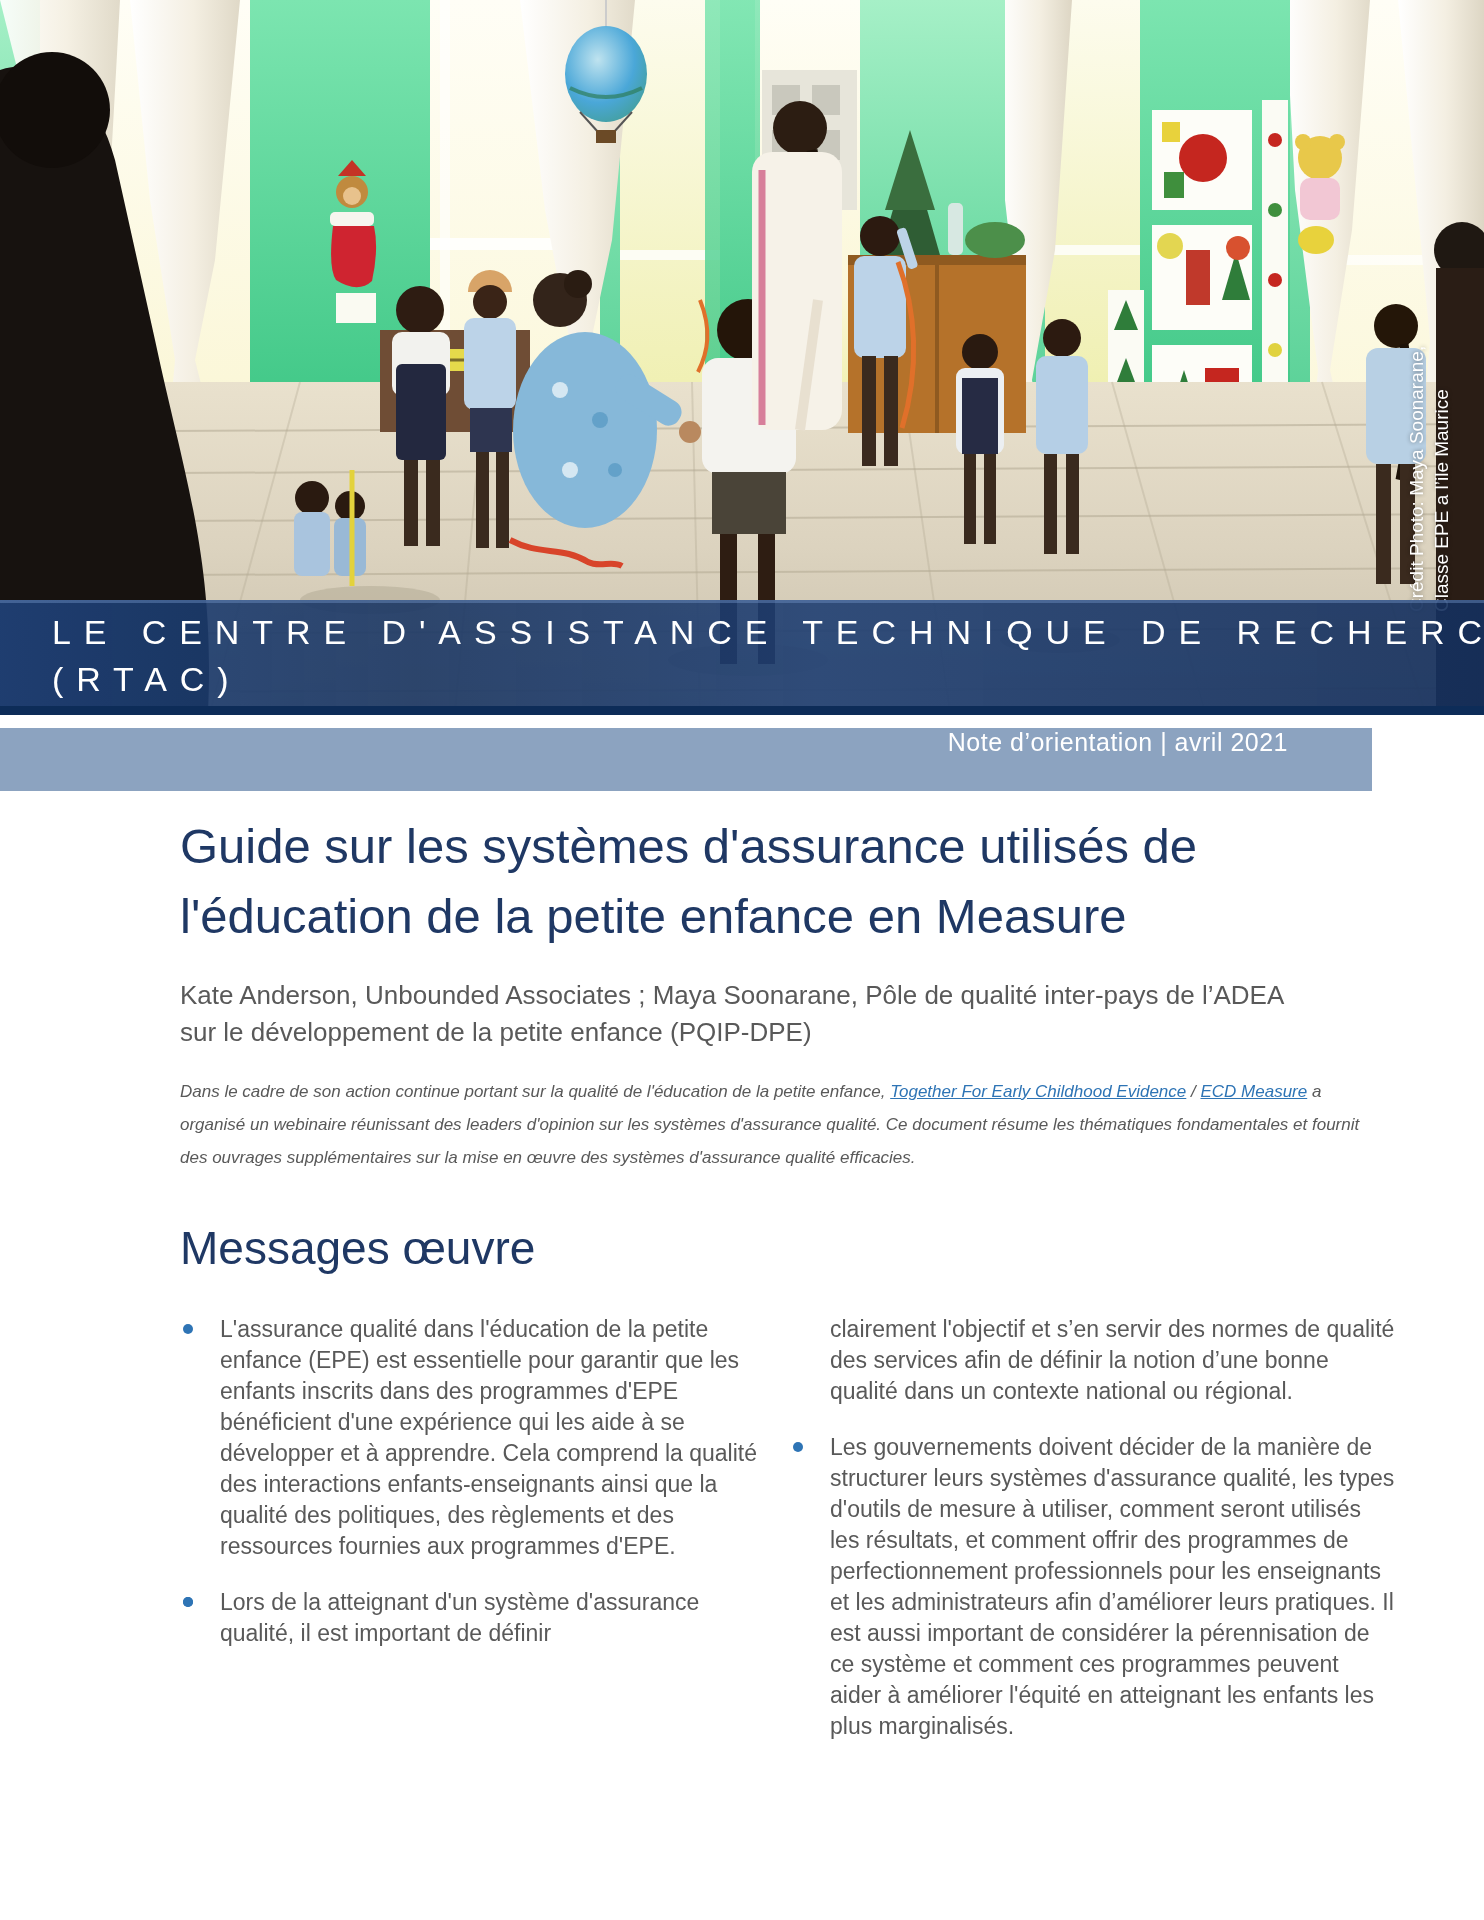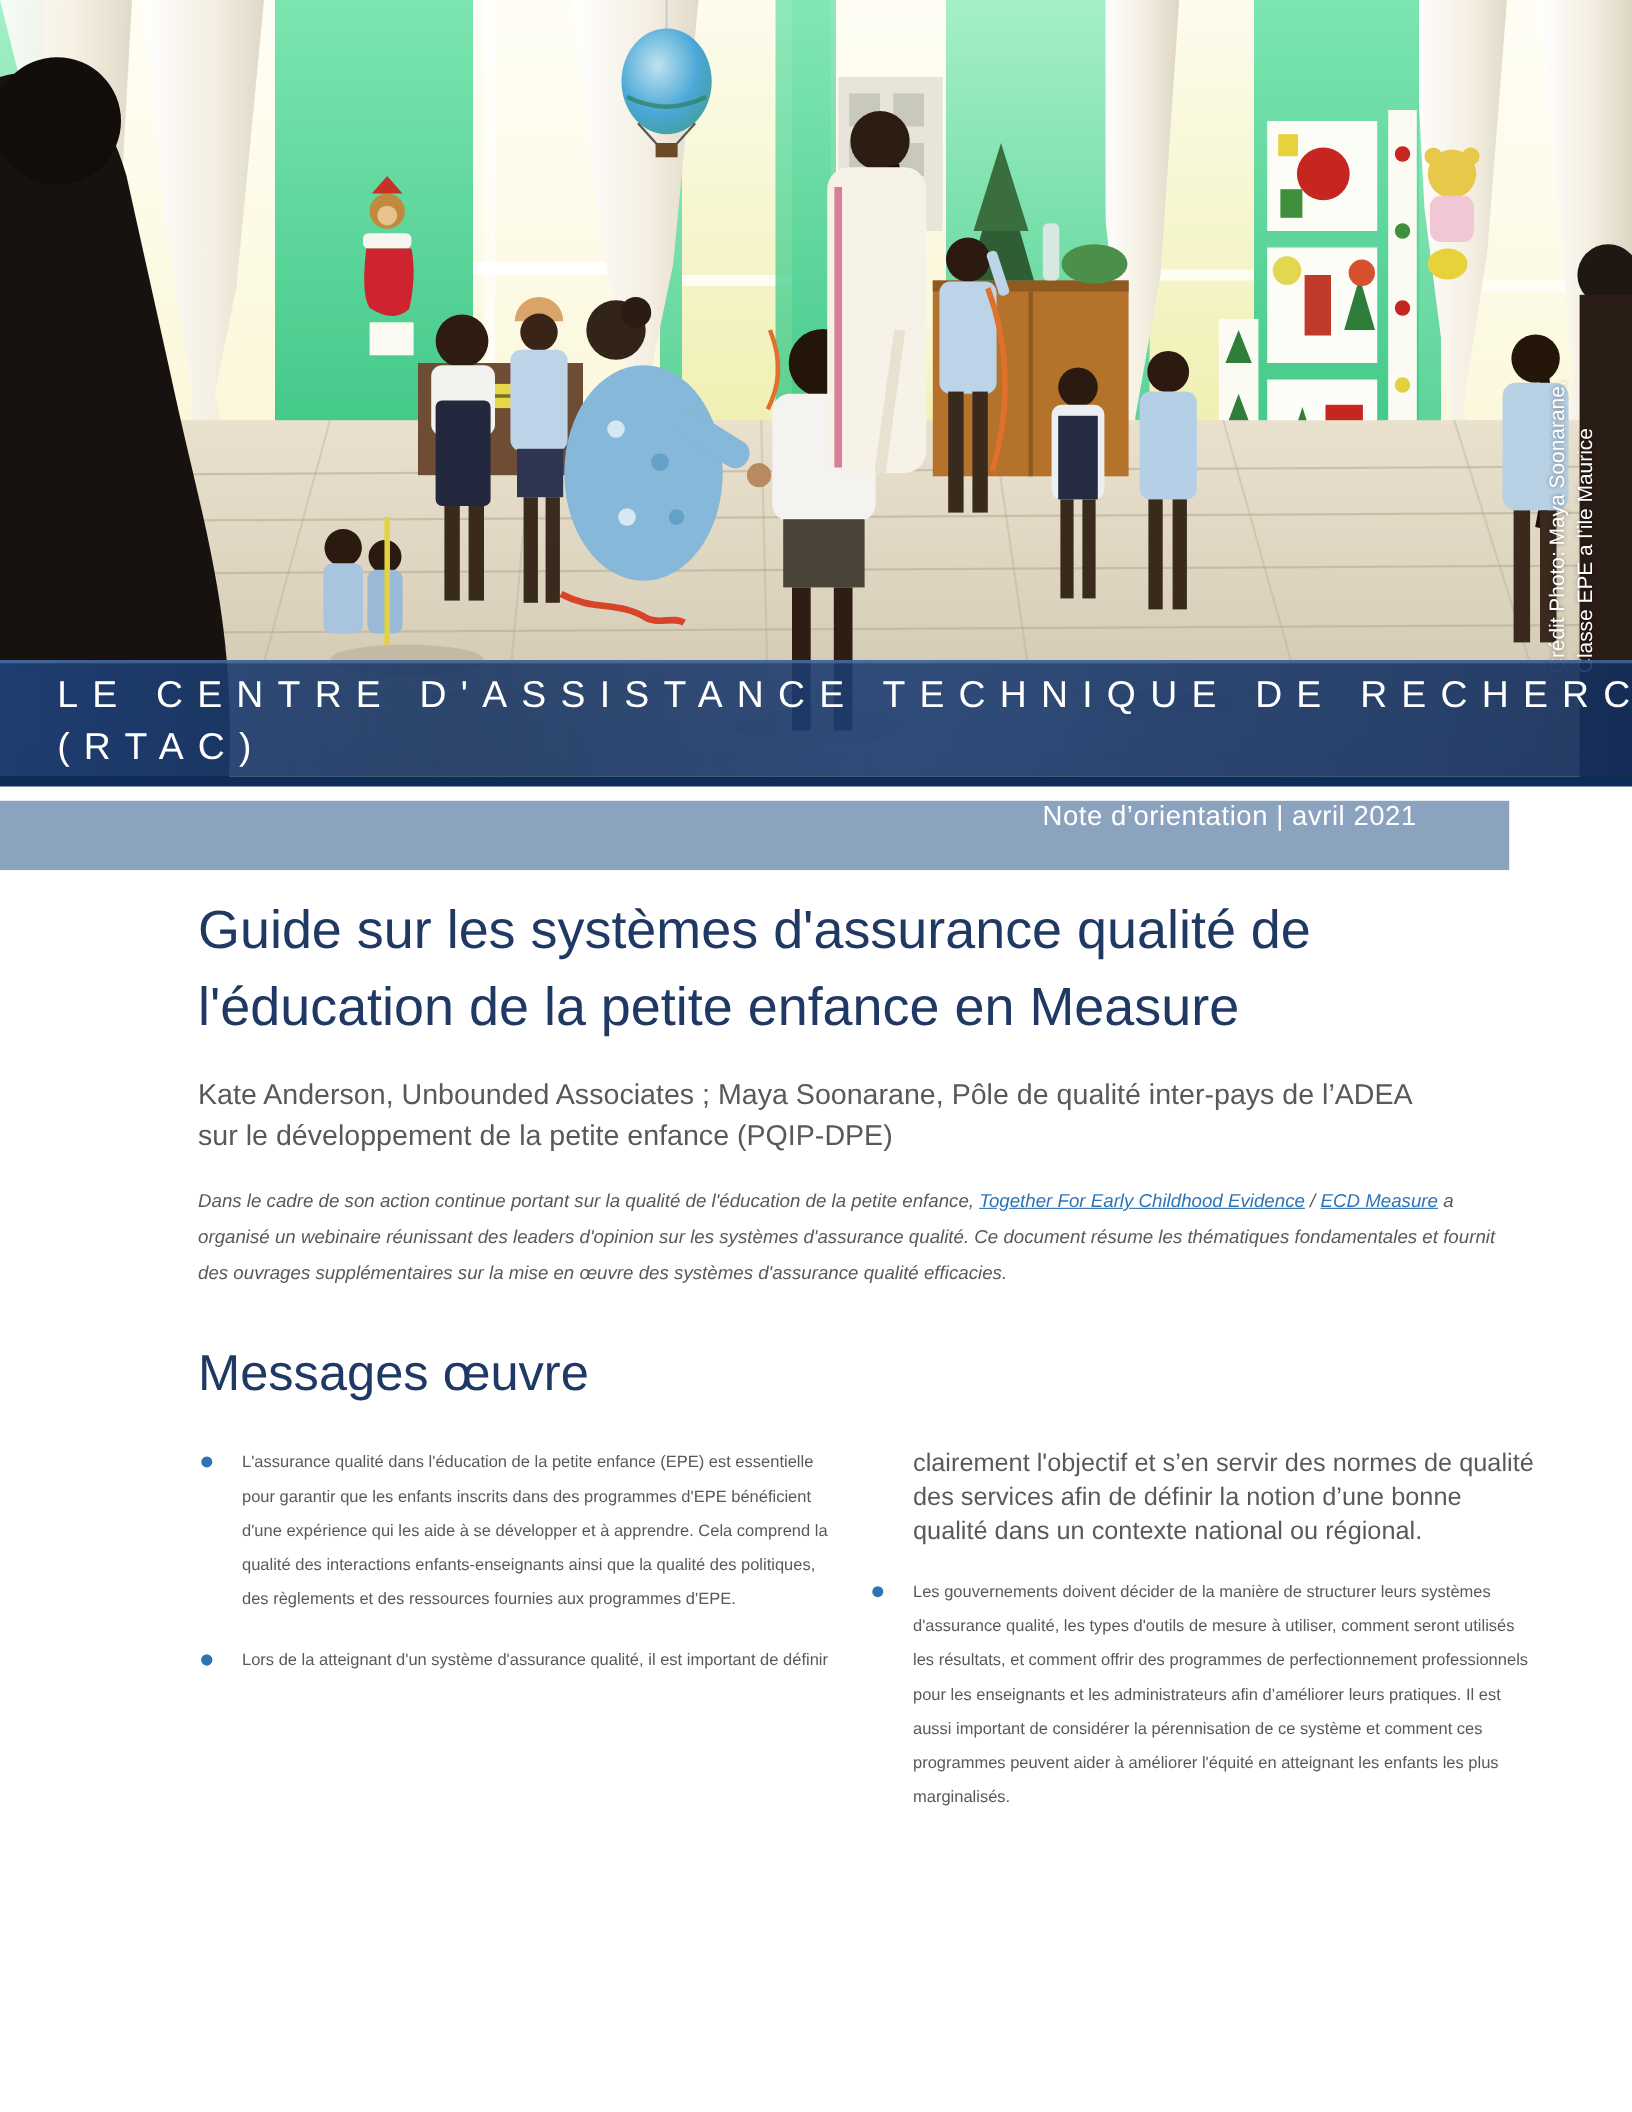--- a/index.html
+++ b/index.html
@@ -33,21 +33,21 @@
   .authors{color:#595959;font-size:26px;line-height:37px;margin:26px 0 0 0;max-width:1210px;}
   .intro{color:#595959;font-size:17px;line-height:33px;font-style:italic;margin:24px 0 0 0;
          max-width:1190px;}
   .intro a{color:#2E74B5;text-decoration:underline;cursor:pointer;}
   .section-heading{color:#1F3864;font-size:46px;line-height:56px;font-weight:400;margin:46px 0 0 0;}
 
   .columns{display:flex;gap:25px;margin-top:38px;}
   .col-left{width:585px;flex:0 0 auto;}
   .col-right{width:605px;flex:0 0 auto;}
   ul.bullets{list-style:none;margin:0;padding:0;}
-  ul.bullets li{position:relative;padding-left:40px;font-size:15px;line-height:31px;
+  ul.bullets li{position:relative;padding-left:40px;font-size:23px;line-height:31px;
                 margin:0 0 25px 0;color:#595959;}
   .dot{position:absolute;left:3px;top:10px;width:10px;height:10px;border-radius:50%;
        background:#2E74B5;}
   .continuation{margin:0 0 25px 0;padding-left:40px;font-size:23px;line-height:31px;color:#595959;}
 </style>
 </head>
 <body>
 
 <div class="page">
 
@@ -308,21 +308,21 @@
       </div>
     </div>
 
     <div class="band-gray">
       <span class="note">Note d’orientation | avril 2021</span>
     </div>
   </div>
 
   <div class="content">
 
-    <h1 class="title"><span>Guide sur les systèmes d'assurance qualité de</span><br><span>l'éducation de la petite enfance en Measure</span></h1>
+    <h1 class="title"><span>Guide sur les systèmes d'assurance utilisés de</span><br><span>l'éducation de la petite enfance en Measure</span></h1>
 
     <p class="authors"><span>Kate Anderson, Unbounded Associates ; Maya Soonarane, Pôle de qualité inter-pays de l’ADEA</span><br><span>sur le développement de la petite enfance (PQIP-DPE)</span></p>
 
     <p class="intro"><span>Dans le cadre de son action continue portant sur la qualité de l'éducation de la petite enfance, </span><a>Together For Early Childhood Evidence</a><span> / </span><a>ECD Measure</a><span> a organisé un webinaire réunissant des leaders d'opinion sur les systèmes d'assurance qualité. Ce document résume les thématiques fondamentales et fournit des ouvrages supplémentaires sur la mise en œuvre des systèmes d'assurance qualité efficacies.</span></p>
 
     <h2 class="section-heading">Messages œuvre</h2>
 
     <div class="columns">
       <div class="col-left">
         <ul class="bullets">

